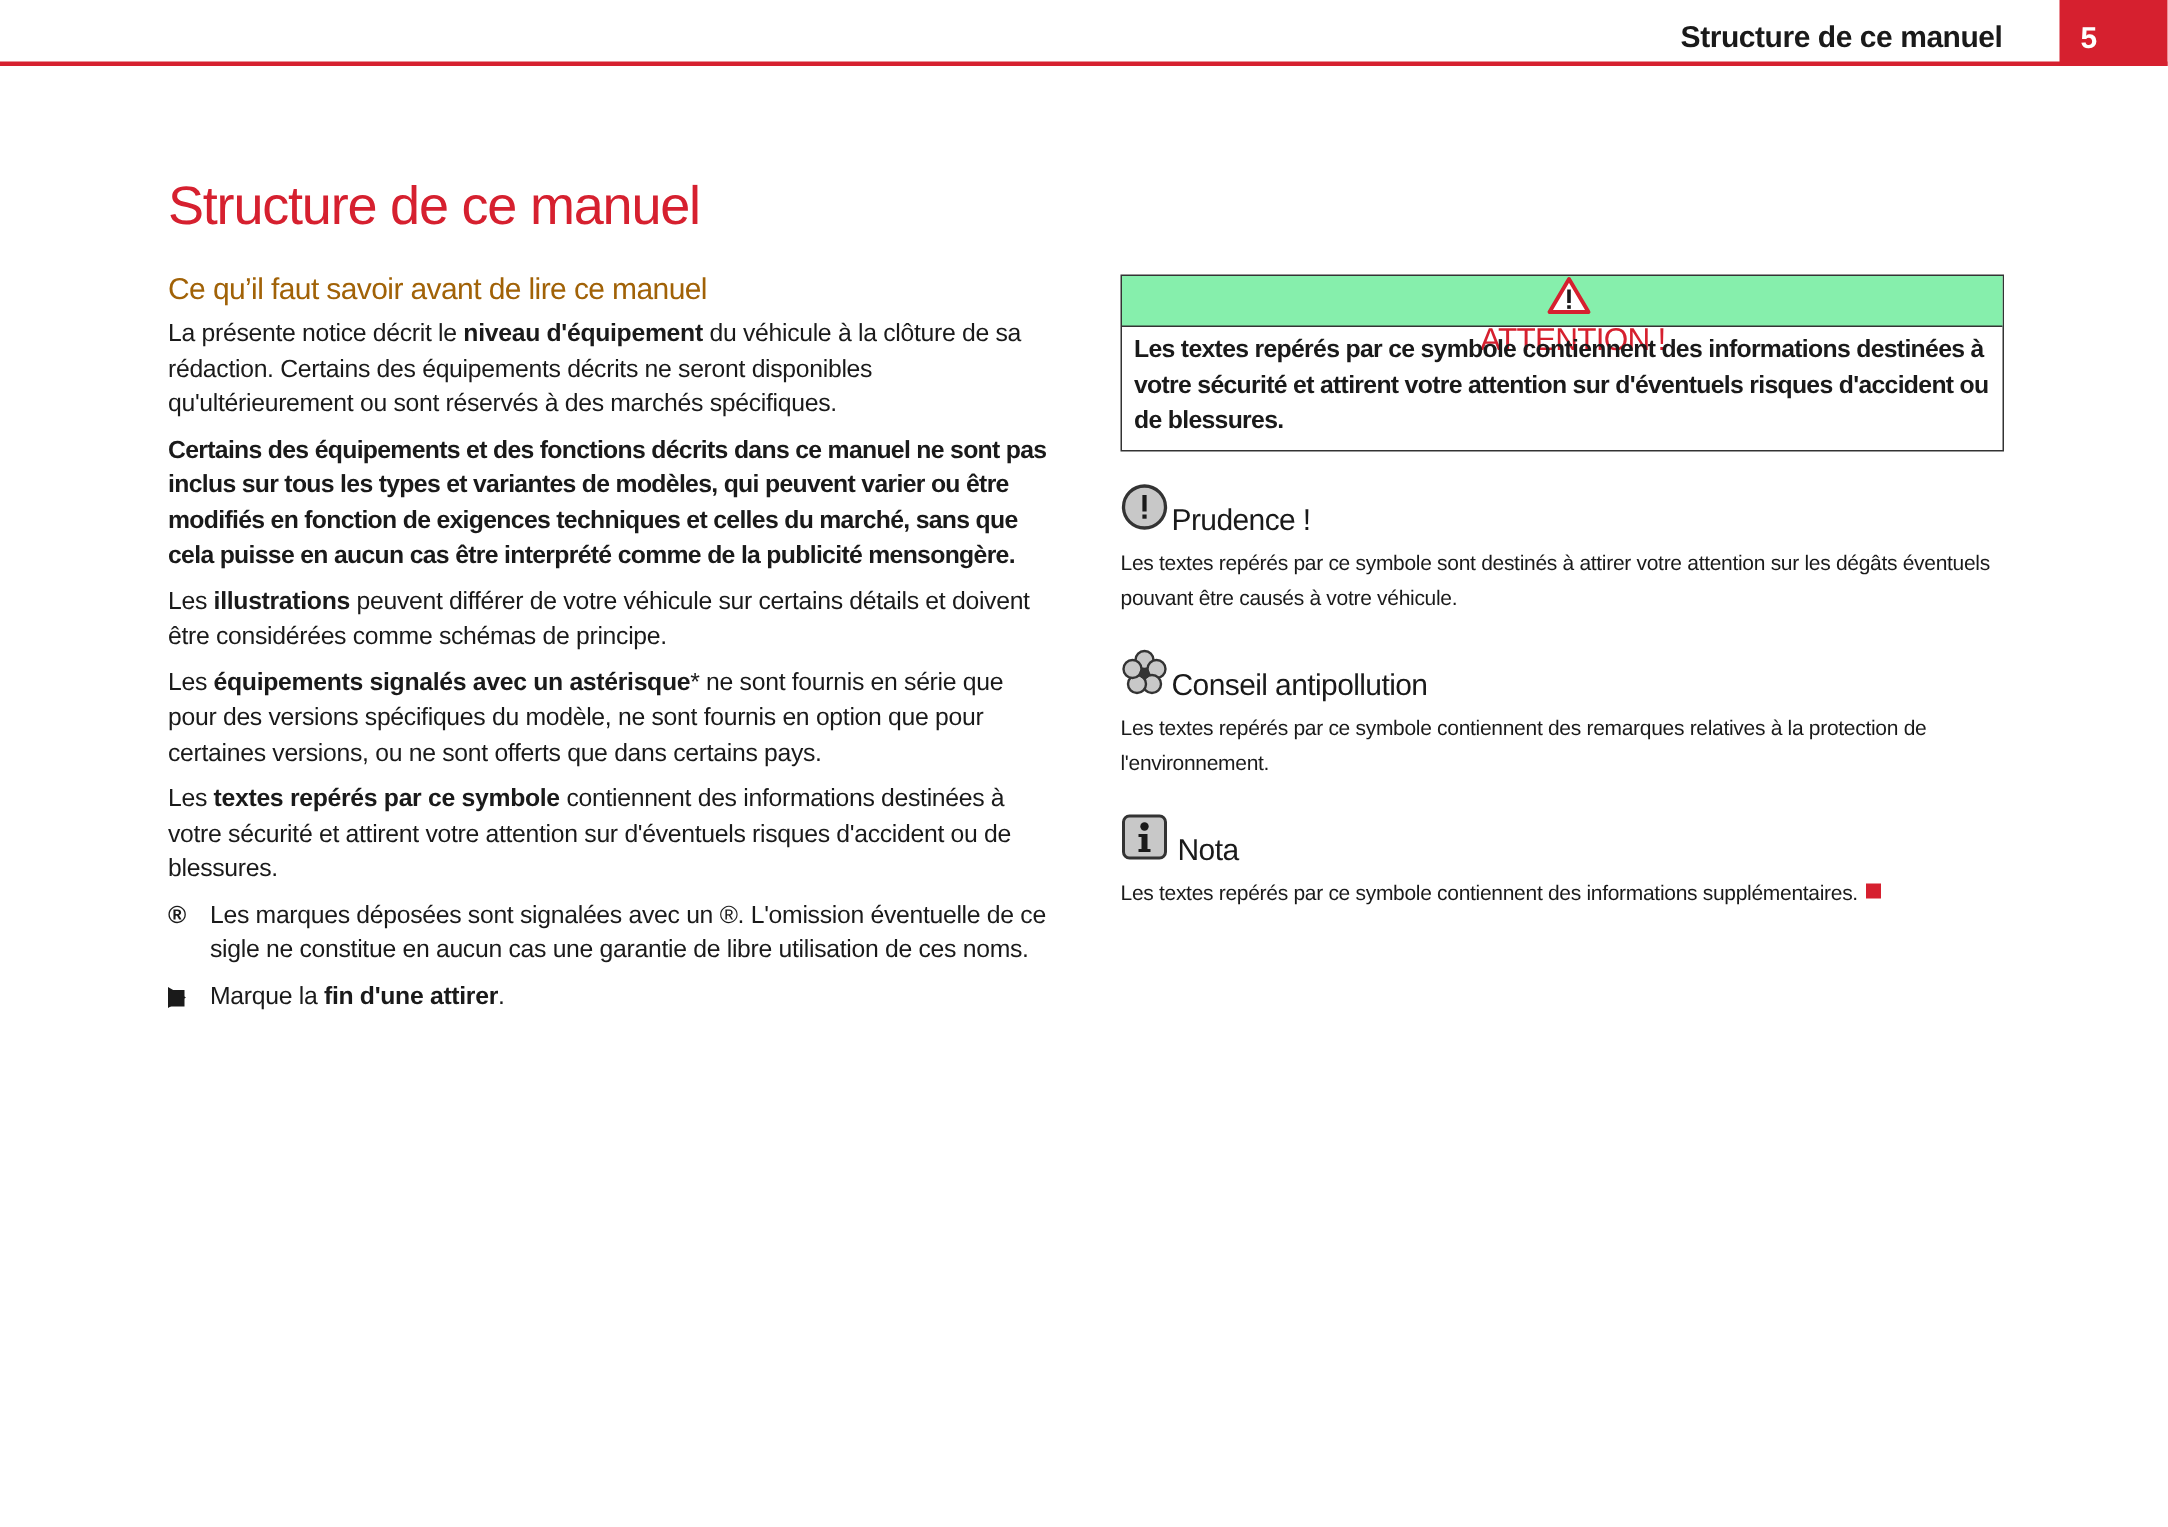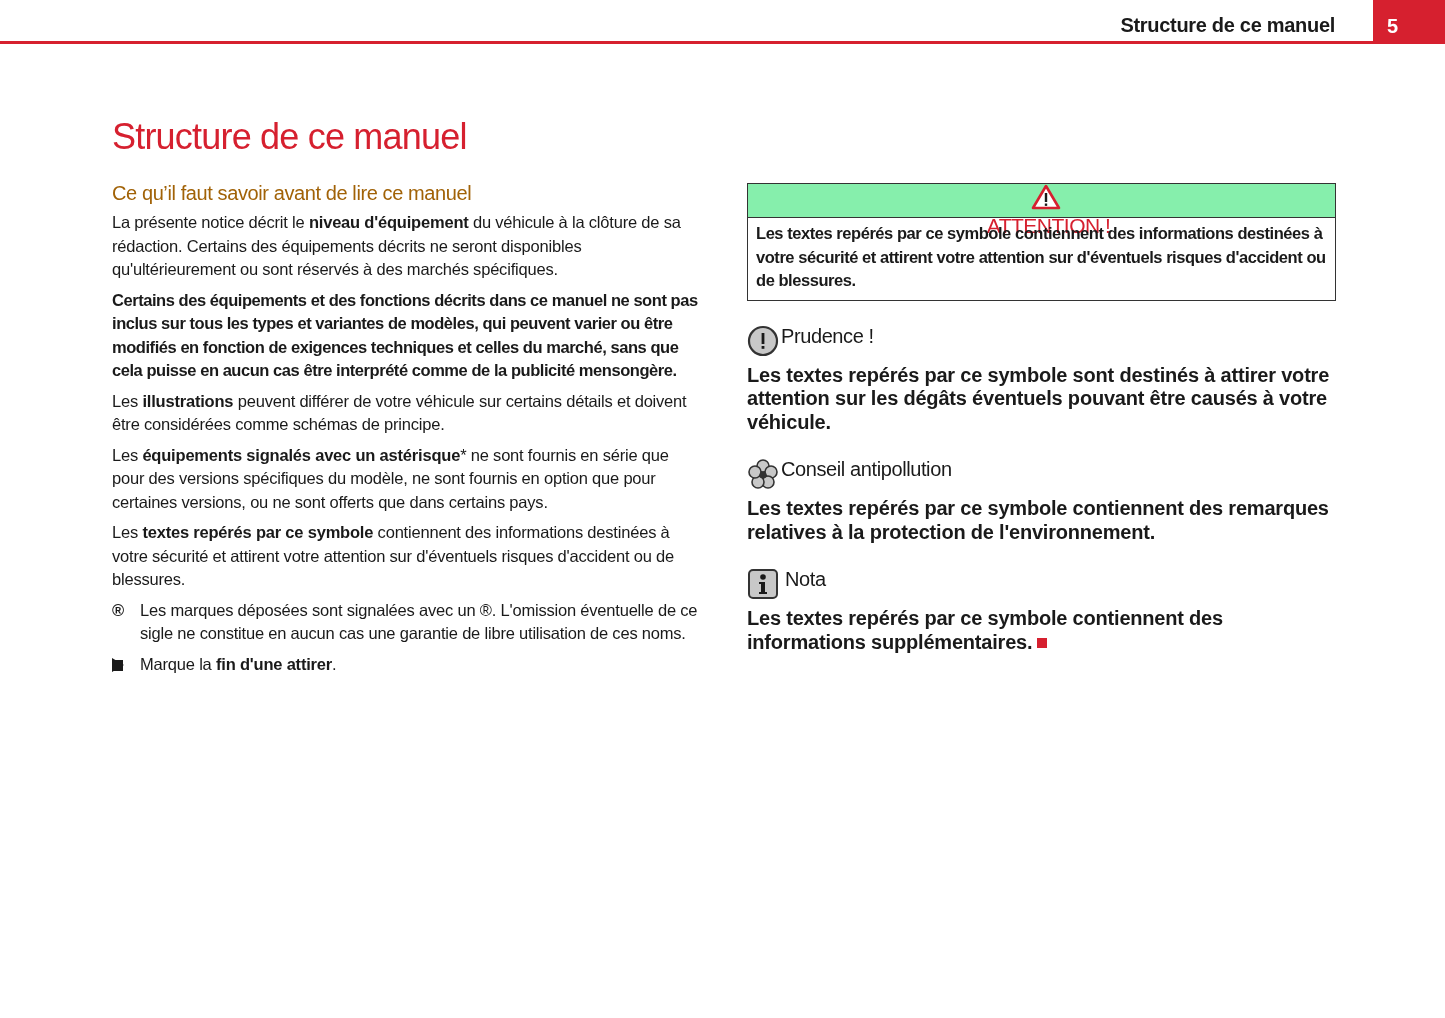--- a/index.html
+++ b/index.html
@@ -62,24 +62,24 @@
     }
     .warn-head .warn-label {
       color: #d6202f; font-size: 21px; margin-left: 6px; letter-spacing: -0.5px;
     }
     .warn-body {
       padding: 4px 8px 7px 8px; font-size: 16.5px; line-height: 23.5px; font-weight: bold;
       letter-spacing: -0.45px;
     }
 
     .notice { margin-top: 24px; }
-    .notice .n-head { display: flex; align-items: flex-start; height: 34px; }
+    .notice .n-head { display: flex; align-items: flex-end; height: 34px; }
     .notice .n-title { font-size: 20px; letter-spacing: -0.4px; margin-left: 2px; }
     .notice .n-body {
-      font-size: 20px; line-height: 23.5px; margin-top: 5px; letter-spacing: -0.2px; font-weight: bold;
+      font-size: 14px; line-height: 23.5px; margin-top: 5px; letter-spacing: -0.2px;
     }
     .end-mark {
       display: inline-block; width: 10px; height: 10px; background: #d6202f; margin-left: 5px;
       vertical-align: 1px;
     }
   </style>
 </head>
 <body>
 
 <div class="header-rule"></div>

